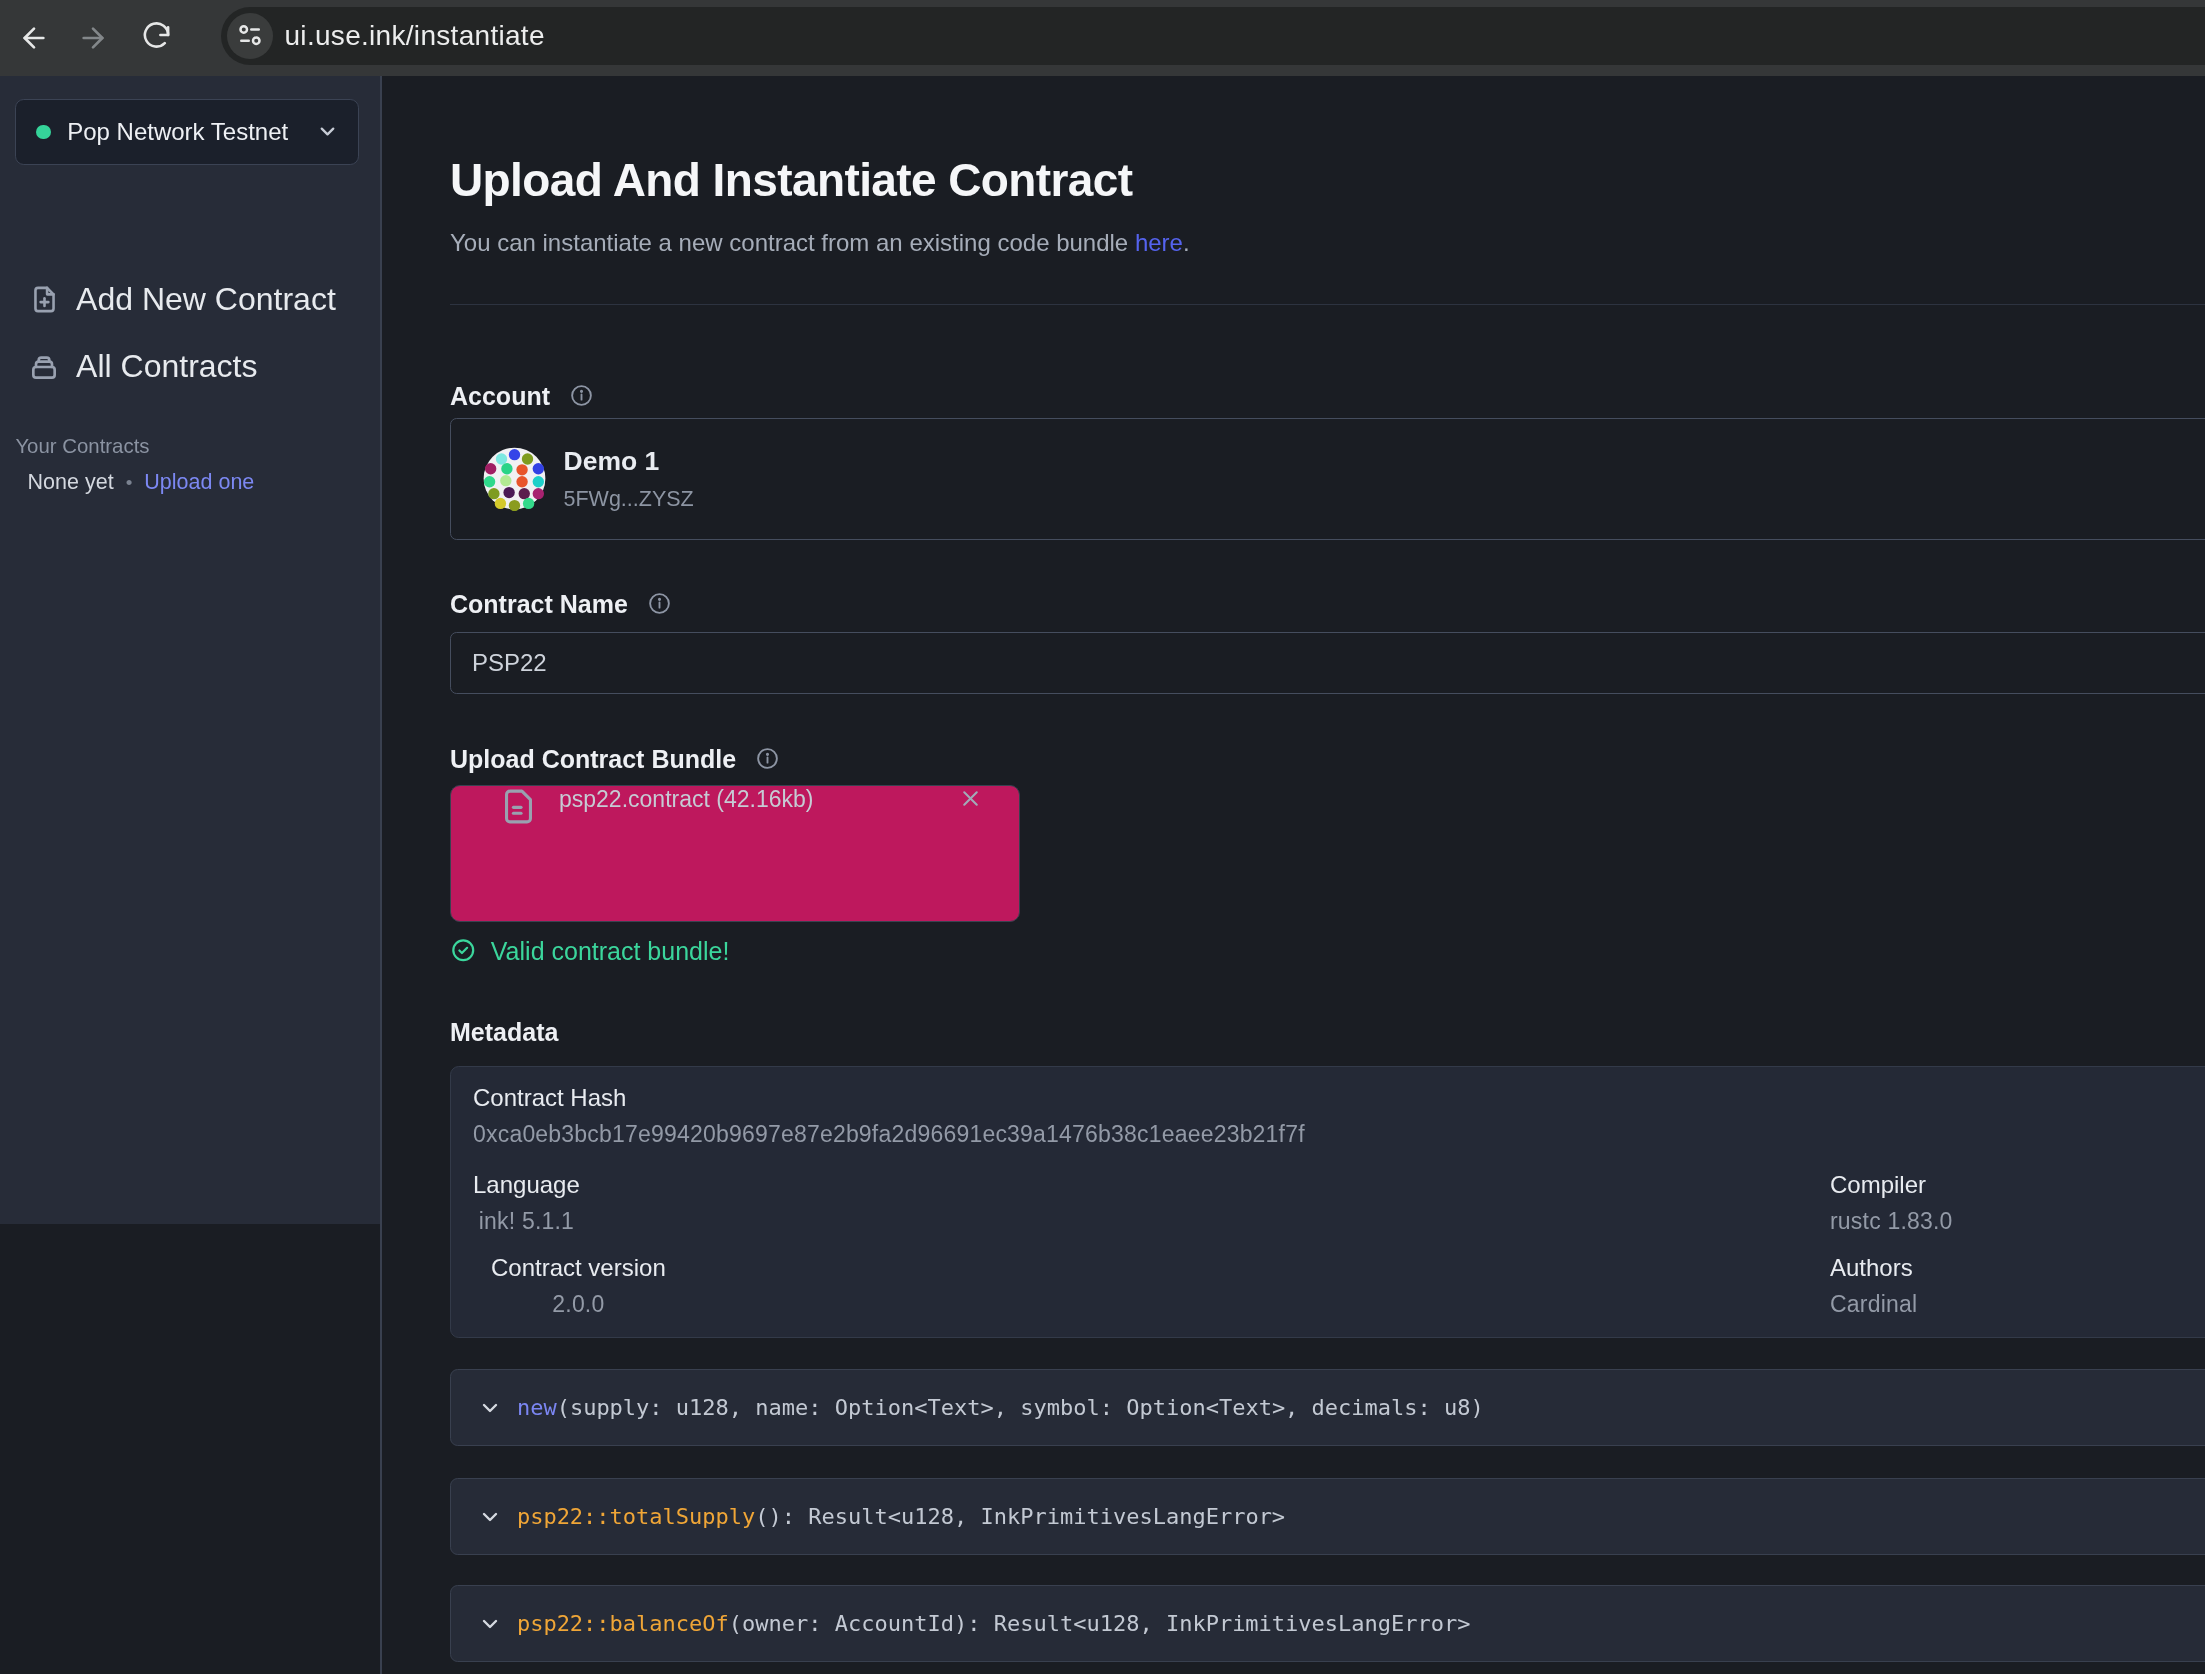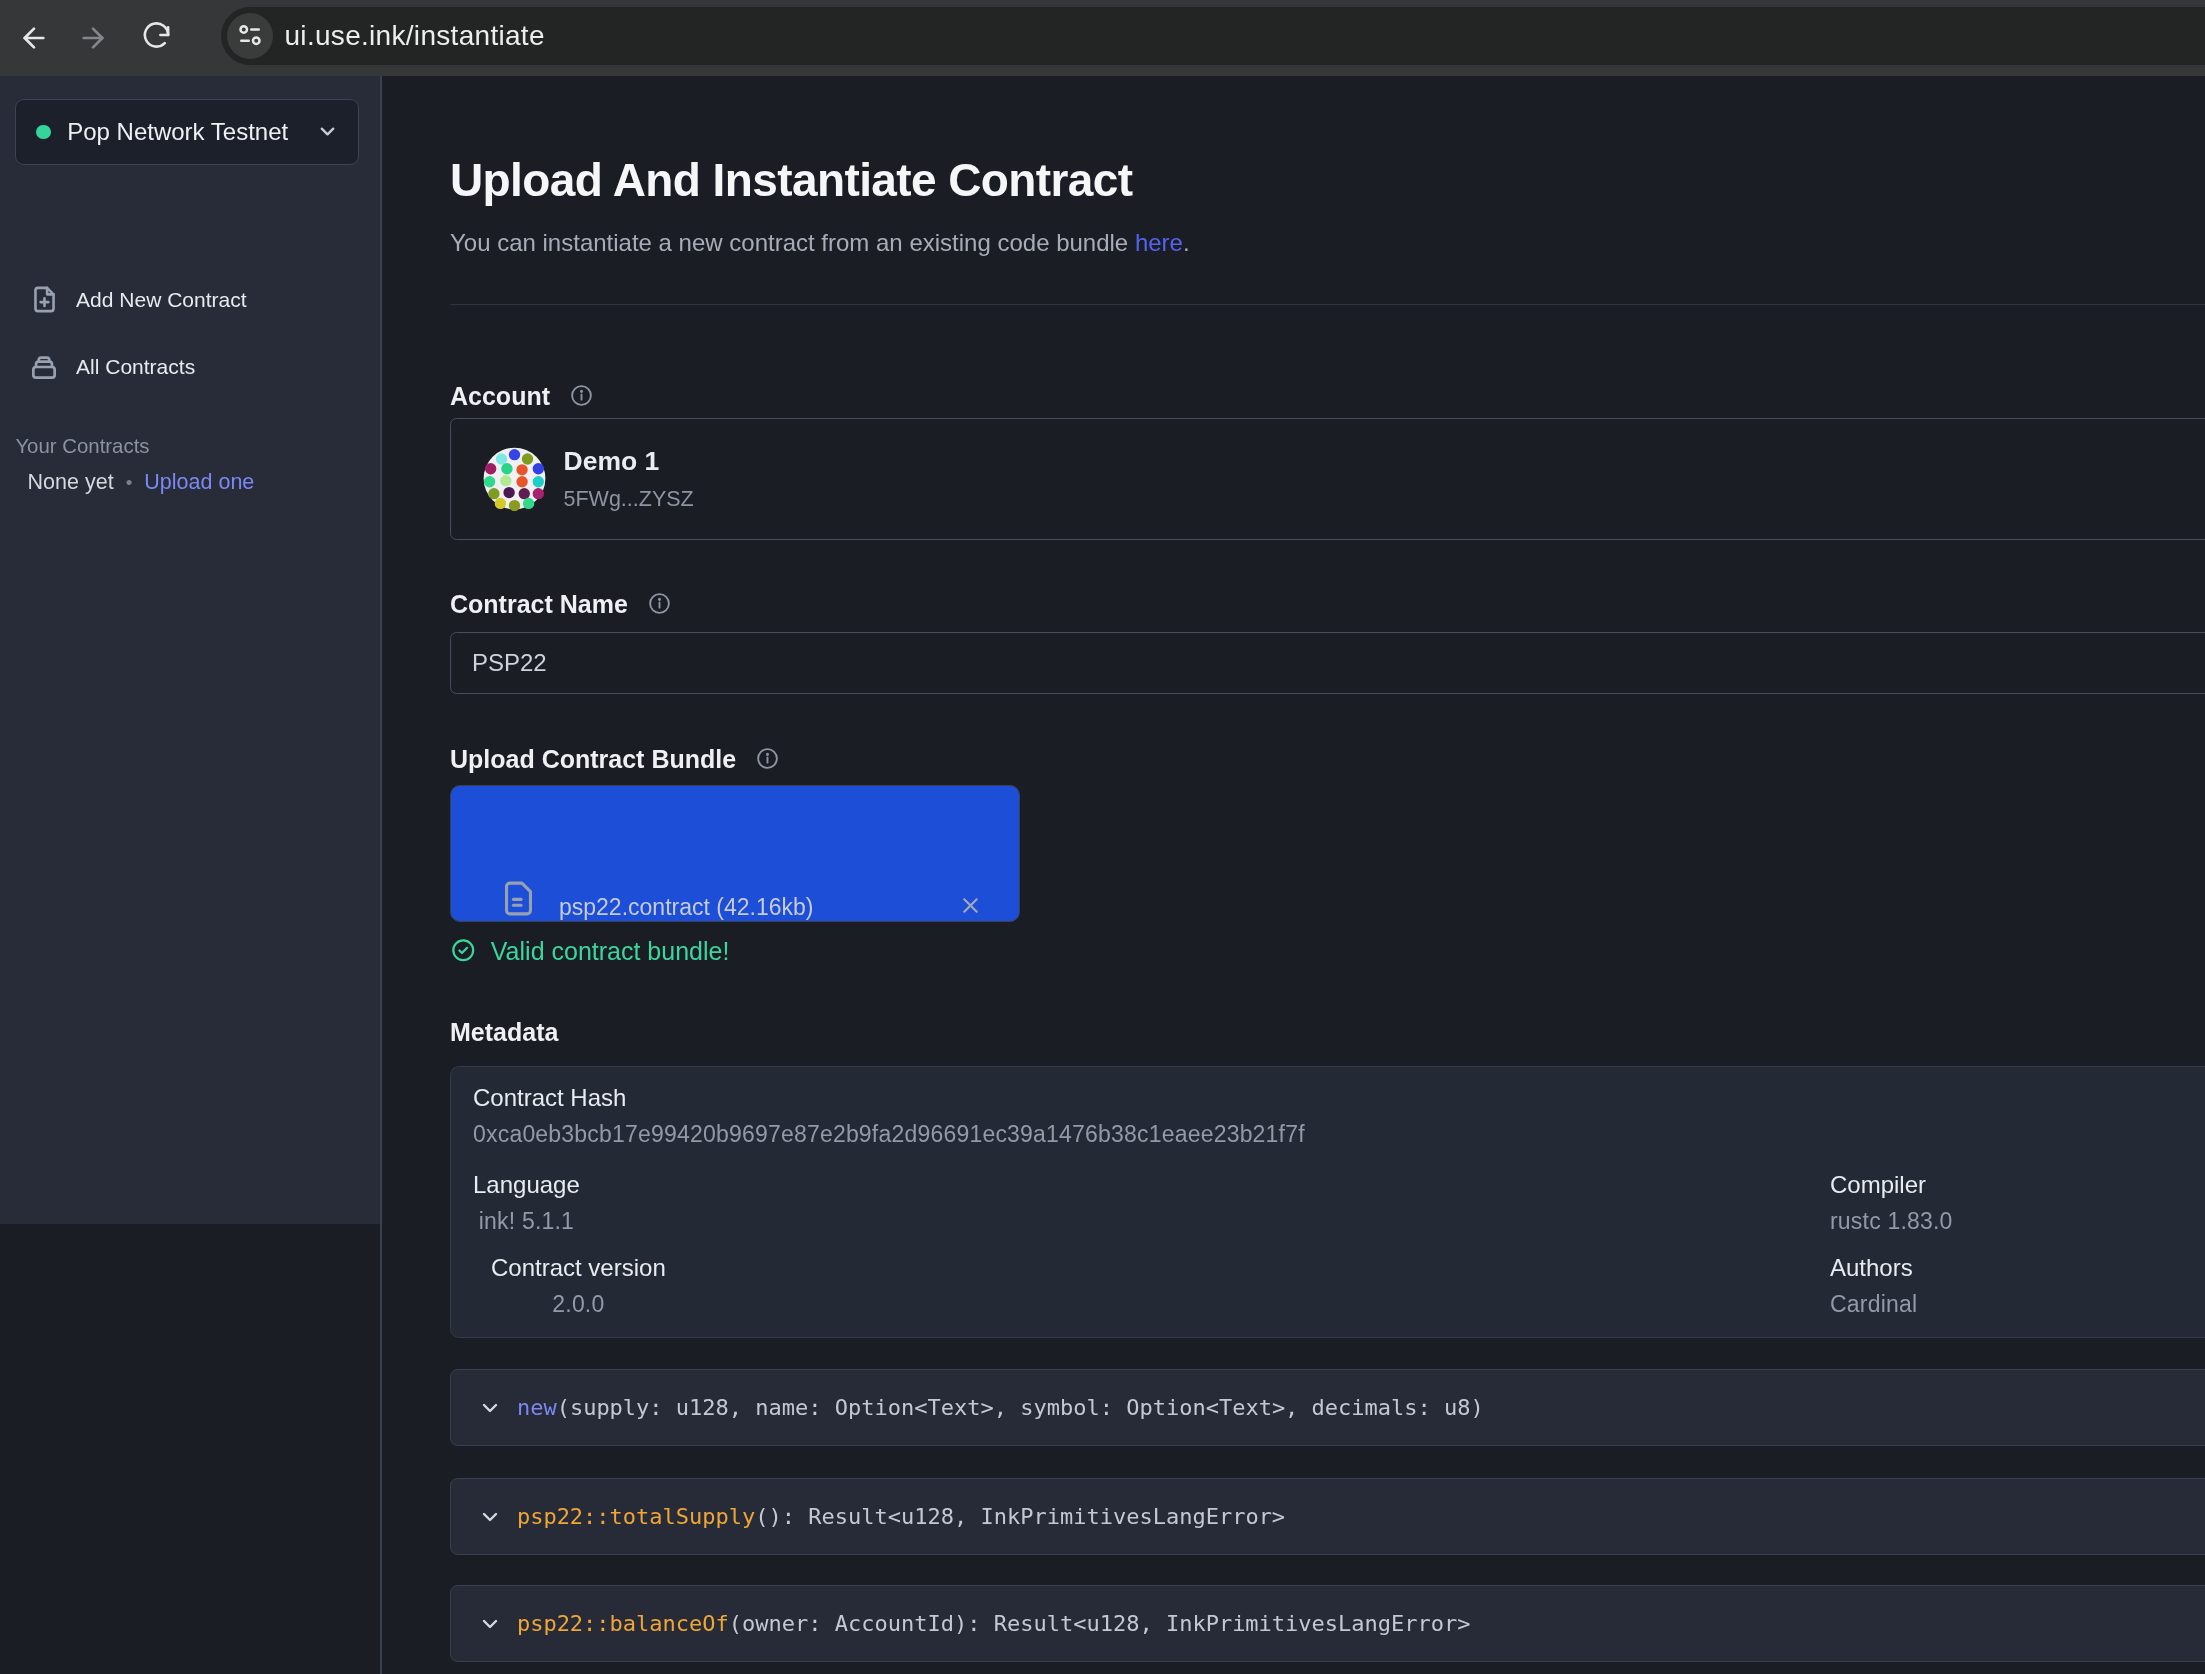--- a/index.html
+++ b/index.html
@@ -20,21 +20,21 @@
   
   .sidebar{position:absolute;left:0;top:76px;width:381px;height:1148px;background:#272c38;}
   .sidebar-divider{position:absolute;left:380px;top:76px;width:1.7px;height:1599px;background:#39404f;}
   .network-select{position:absolute;left:15.4px;top:23px;width:342px;height:64px;border-radius:8.8px;
                   background:#1b202b;border:1.1px solid #3b4354;display:flex;align-items:center;cursor:pointer;}
   .status-dot{width:14.3px;height:14.3px;border-radius:50%;background:#35d49a;margin-left:20px;flex:none;}
   .network-label{margin-left:16.5px;font-size:24px;font-weight:500;color:#eef0f4;flex:1;}
   .network-select svg{margin-right:19px;flex:none;}
   .side-item{position:absolute;left:0;width:381px;height:53px;display:flex;align-items:center;cursor:pointer;}
   .side-item .ic{width:53px;display:flex;justify-content:center;flex:none;margin-left:17.6px;}
-  .side-item .lbl{font-size:21px;font-weight:500;color:#e7eaee;margin-left:5.5px;}
+  .side-item .lbl{font-size:32px;font-weight:500;color:#e7eaee;margin-left:5.5px;}
   .yc-heading{position:absolute;left:15.4px;top:359px;font-size:20.4px;font-weight:500;color:#8b93a2;}
   .yc-row{position:absolute;left:27.6px;top:394px;font-size:21.5px;display:flex;align-items:center;gap:12px;}
   .yc-none{color:#d4d8df;}
   .yc-bullet{color:#7a8290;font-size:19px;}
   .yc-link{color:#7c88f2;font-weight:500;cursor:pointer;text-decoration:none;}
 
   
   .h1{position:absolute;left:450px;top:153px;font-size:46px;font-weight:700;color:#f5f6f8;letter-spacing:-0.6px;}
   .subtitle{position:absolute;left:450px;top:229px;font-size:24px;color:#a6adb9;}
   .subtitle .link{color:#5563ee;cursor:pointer;}
@@ -47,22 +47,22 @@
                border-radius:6.6px;display:flex;align-items:center;cursor:pointer;}
   .identicon{margin-left:31px;flex:none;}
   .acct-text{margin-left:16.5px;display:flex;flex-direction:column;gap:10px;}
   .acct-name{font-size:26.5px;font-weight:600;color:#e9ecf1;}
   .acct-addr{font-size:21.5px;color:#8d95a3;}
 
   .text-input{position:absolute;left:450px;top:632px;width:1874px;height:62px;box-sizing:border-box;
               background:transparent;border:1.1px solid #454d5e;border-radius:6.6px;color:#ced3db;
               font-size:24px;font-family:"Liberation Sans",sans-serif;padding:0 0 0 21px;outline:none;}
 
-  .upload-card{position:absolute;left:450px;top:785px;width:568px;height:135px;background:#1d4ed8;
-               border:1.1px solid #3a4150;border-radius:10px;display:flex;align-items:flex-end;cursor:pointer;}
+  .upload-card{position:absolute;left:450px;top:785px;width:568px;height:135px;background:#be185d;
+               border:1.1px solid #3a4150;border-radius:10px;display:flex;align-items:flex-start;cursor:pointer;}
   .upload-card .ficon{margin-left:47px;flex:none;}
   .fname{margin-left:20px;font-size:23px;color:#c6cbd4;flex:1;}
   .xbtn{margin-right:36px;background:none;border:none;padding:0;cursor:pointer;flex:none;display:flex;}
 
   .valid-row{position:absolute;left:450px;top:937px;display:flex;align-items:center;gap:14.3px;}
   .valid-row .txt{font-size:25px;font-weight:500;color:#3bd69c;}
 
   .meta-title{position:absolute;left:450px;top:1018px;font-size:25px;font-weight:600;color:#eef0f4;}
   .meta-panel{position:absolute;left:450px;top:1066px;width:1874px;height:272px;background:#242936;
               border:1.1px solid #333a49;border-radius:8.8px;box-sizing:border-box;}

